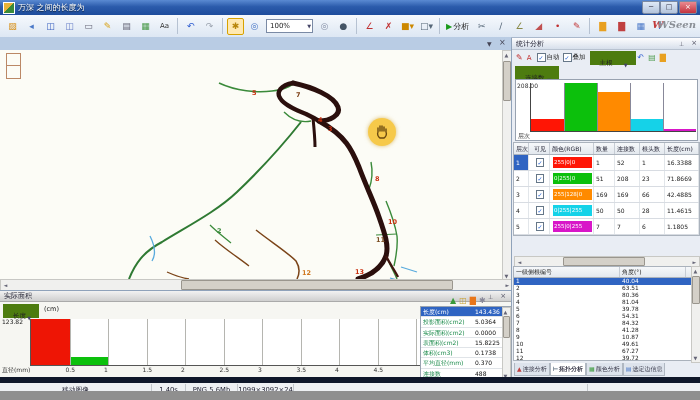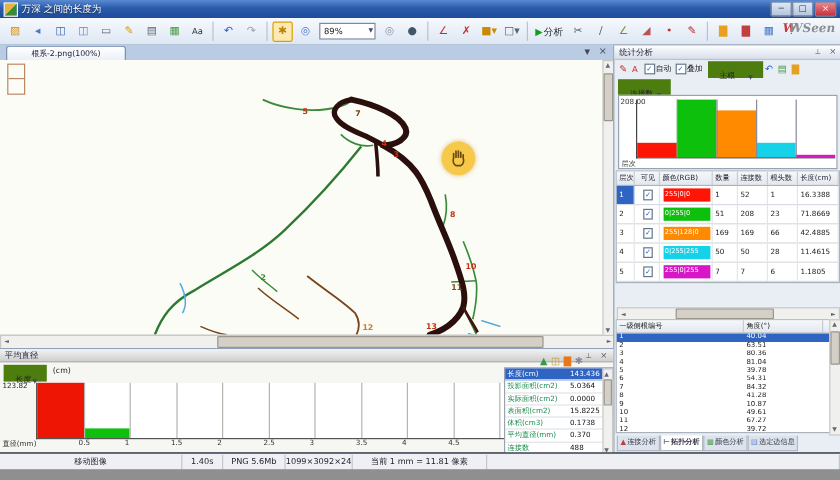--- a/index.html
+++ b/index.html
@@ -102,21 +102,21 @@
   .fico{font-size:8px;line-height:11px;}
   #frows{position:relative;background:#fff;border:1px solid #9aa4b0;width:92px;box-sizing:border-box;}
   .frow{display:flex;height:9.3px;border-bottom:1px solid #e0e4e8;}
   .frow div{font-size:6px;line-height:9.3px;padding-left:2px;box-sizing:border-box;overflow:hidden;white-space:nowrap;}
   .fl{width:52px;color:#1a8a4a;}
   .fv{width:33px;color:#111;}
   .frow.sel{background:#2f64c2;}
   .frow.sel div{color:#fff;}
   #fvscroll{position:absolute;right:0;top:0;width:7px;height:100%;}
   
-  #statusbar{left:0;top:377px;width:700px;height:14px;background:#eef0f3;border-top:1px solid #0f172a;display:flex;}
+  #statusbar{left:0;top:377px;width:700px;height:14px;background:#eef0f3;border-top:6px solid #0f172a;display:flex;}
   .stcell{height:12px;margin-top:1px;border-right:1px solid #c3c7cc;font-size:6.8px;line-height:12px;text-align:center;color:#223;box-sizing:border-box;overflow:hidden;white-space:nowrap;}
   #bottomstrip{left:0;top:391px;width:700px;height:9px;background:#8f8f8f;}
 </style>
 </head>
 <body>
 
 <div id="app">
 
   <div id="titlebar" class="abs">
     <div id="appicon" class="abs"></div>
@@ -136,21 +136,21 @@
         <span class="tbi" style="color: rgb(216, 160, 16);">✎</span>
         <span class="tbi" style="color: rgb(102, 102, 119);">▤</span>
         <span class="tbi" style="color: rgb(74, 154, 74);">▦</span>
         <span class="tbi" style="color: rgb(51, 51, 51); font-size: 7px;">Aa</span>
         <span class="tsep"></span>
         <span class="tbi" style="color: rgb(42, 90, 208);">↶</span>
         <span class="tbi" style="color: rgb(154, 162, 174);">↷</span>
         <span class="tsep"></span>
         <span class="tbi sel" style="color: rgb(184, 134, 11);">✱</span>
         <span class="tbi" style="color: rgb(74, 120, 200);">◎</span>
-        <span class="tcombo"><span>89%</span><span class="dd">▼</span></span>
+        <span class="tcombo"><span>100%</span><span class="dd">▼</span></span>
         <span class="tbi" style="color: rgb(136, 146, 168);">◎</span>
         <span class="tbi" style="color: rgb(68, 85, 102);">●</span>
         <span class="tsep"></span>
         <span class="tbi" style="color: rgb(192, 48, 48);">∠</span>
         <span class="tbi" style="color: rgb(192, 48, 48);">✗</span>
         <span class="tbi" style="color: rgb(204, 136, 0);">■▾</span>
         <span class="tbi" style="color: rgb(85, 102, 119);">□▾</span>
         <span class="tsep"></span>
         <span class="analyze">
           <span class="play">▶</span>
@@ -165,21 +165,20 @@
         <span class="tsep"></span>
         <span class="tbi" style="color: rgb(232, 160, 32);">▇</span>
         <span class="tbi" style="color: rgb(192, 64, 64);">▇</span>
         <span class="tbi" style="color: rgb(74, 120, 200);">▦</span>
         <span class="tbi" style="color: rgb(42, 90, 208);">?</span>
       </div>
   </div>
   <div id="logo" class="abs"><i>W</i><span style="margin-left:-6px;">WSeen</span></div>
 
   <div id="tabbar" class="abs">
-    <div id="doctab" class="abs">根系-2.png(100%)</div>
     <div class="abs tabctl" style="left:487px;">▼</div>
     <div class="abs tabctl" style="left:499px;font-size:8px;top:1px;">×</div>
   </div>
 
   <div id="canvas" class="abs">
     <svg width="503" height="229">
 
       <path d="M301,72 C282,96 258,122 237,142 C216,162 186,177 162,192 C143,202 135,214 129,229" fill="none" stroke="#2f7a33" stroke-width="2"></path>
       <path d="M219,33 C236,41 257,43 272,41 C282,40 289,37 293,34" fill="none" stroke="#3a8a3a" stroke-width="1.6"></path>
       <path d="M284,62 C291,69 301,73 311,71" fill="none" stroke="#3a8a3a" stroke-width="1.4"></path>
@@ -420,21 +419,21 @@
         </div>
         <div class="rtab">
           <span class="ti" style="color: rgb(74, 120, 200);">▤</span>
           <span>选定边信息</span>
         </div>
       </div>
   </div>
 
   <div id="hpanel" class="abs">
     <div id="hhead" class="abs">
-      <span>平均直径</span>
+      <span>实际面积</span>
       <span class="pin" style="right:16px;top:2px;">⊥</span>
       <span class="xbtn" style="right:5px;top:1px;">×</span>
     </div>
     <div id="hcombo" class="abs combo"><span>长度</span><span class="dd">▼</span></div>
     <div id="hunit" class="abs">(cm)</div>
     <div id="hymax" class="abs">123.82</div>
     <div id="hplot" class="abs">
         <div class="hbar" style="left: 0px; width: 38.5px; height: 46px; background: rgb(238, 21, 5);"></div>
         <div class="hbar" style="left: 38.5px; width: 38.5px; height: 7.80165px; background: rgb(12, 192, 12);"></div>
         <div class="hgrid" style="left: 38.5px;"></div>
@@ -504,17 +503,16 @@
           <div class="ar" style="bottom: 0px; left: -1px; width: 7px;">▼</div>
         </div>
       </div>
   </div>
 
   <div id="statusbar" class="abs">
       <div class="stcell" style="width: 152px;">移动图像</div>
       <div class="stcell" style="width: 34px;">1.40s</div>
       <div class="stcell" style="width: 52px;">PNG  5.6Mb</div>
       <div class="stcell" style="width: 56px;">1099×3092×24</div>
-      <div class="stcell" style="width: 112px;">当前 1 mm = 11.81 像素</div>
       <div class="stcell" style="width: 294px;"></div>
     </div>
   <div id="bottomstrip" class="abs"></div>
 </div>
 
 </body></html>

